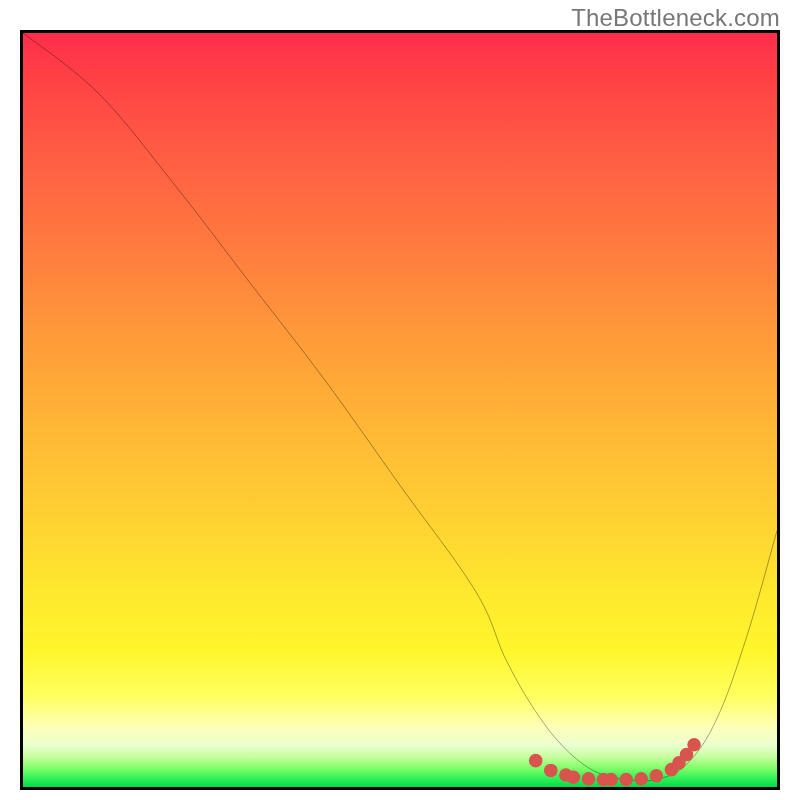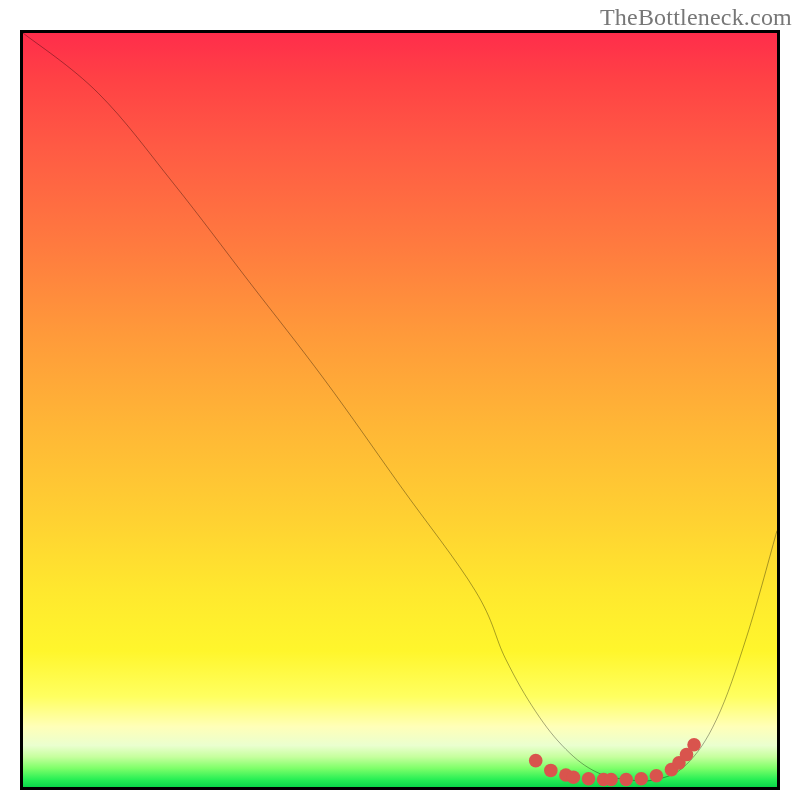--- a/index.html
+++ b/index.html
@@ -12,27 +12,26 @@
     font-family: Arial, Helvetica, sans-serif;
   }
   .stage {
     position: relative;
     width: 800px;
     height: 800px;
   }
   .watermark {
     position: absolute;
     top: 4px;
-    right: 8px;
+    right: 20px;
     font-size: 24px;
     font-weight: 500;
     color: #777777;
     letter-spacing: 0.2px;
     z-index: 10;
-    font-family: Liberation Serif, serif;
   }
   
   .plotbox {
     position: absolute;
     left: 20px;
     top: 30px;
     width: 760px;
     height: 760px;
     border: 3px solid #000000;
     box-sizing: border-box;

